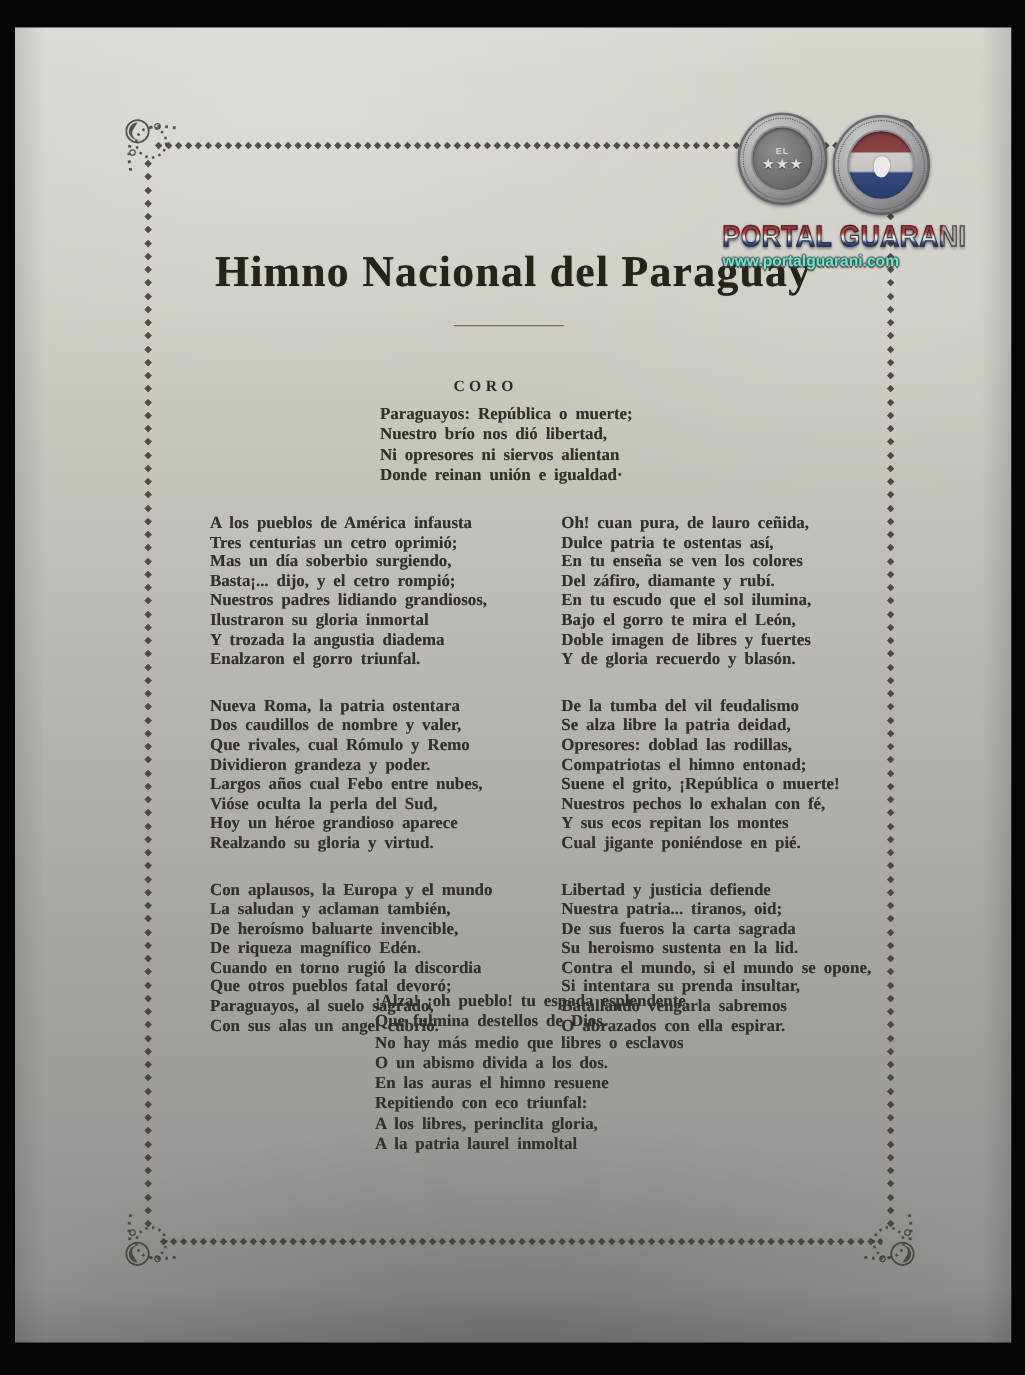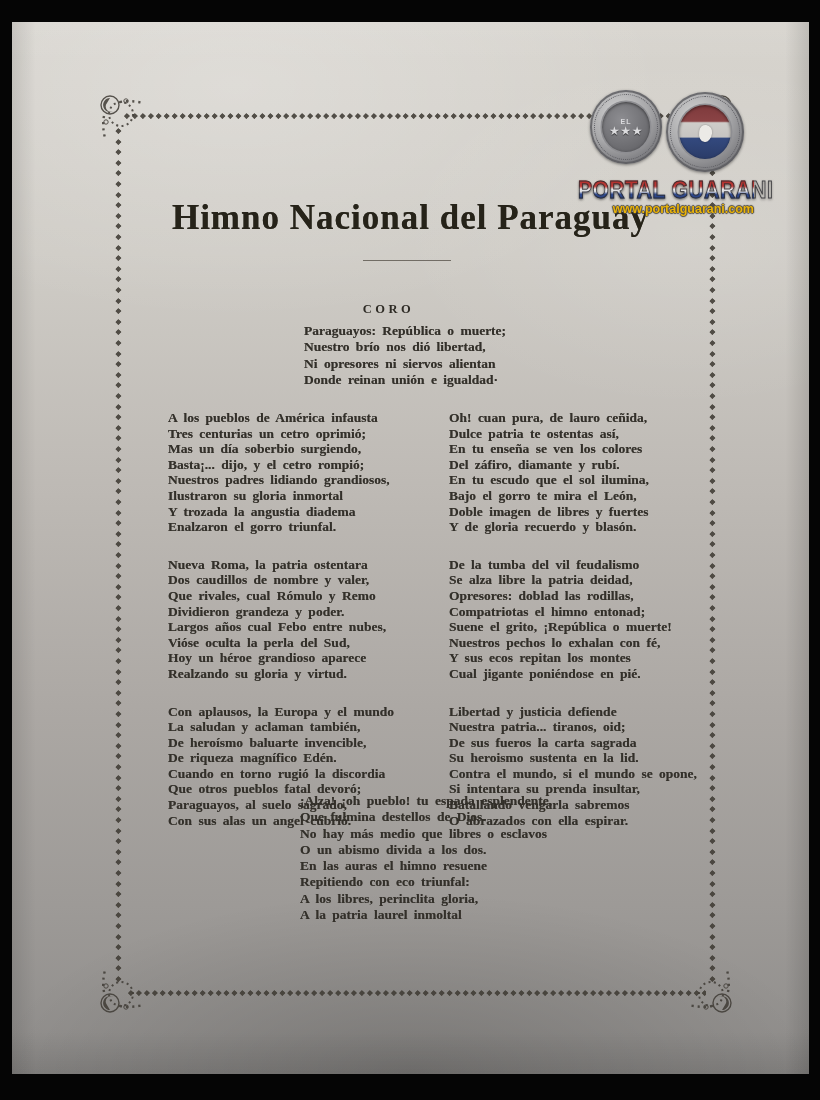--- a/index.html
+++ b/index.html
@@ -109,23 +109,23 @@
     position:absolute; left:0; top:94px; width:176px; text-align:center;
     font-family:"Liberation Sans", sans-serif; font-weight:700; font-size:21px;
     letter-spacing:.5px; transform:scaleY(1.12);
     background:linear-gradient(180deg, #a32b28 0%, #c03a36 36%, #e9e9ea 47%, #d9dadf 56%, #2f4a90 66%, #22366c 100%);
     -webkit-background-clip:text; background-clip:text; color:transparent;
     -webkit-text-stroke:.9px rgba(44,44,48,.85);
     filter:drop-shadow(0 1px 1px rgba(0,0,0,.5));
     white-space:nowrap;
   }
   .website {
-    position:absolute; left:0; top:118px; width:176px; text-align:right;
+    position:absolute; left:0; top:118px; width:176px; text-align:left;
     font-family:"Liberation Sans", sans-serif; font-weight:700; font-size:12.5px;
-    color:#eab308;
+    color:#5eead4;
     text-shadow:-1px 0 1px #4e4b45, 1px 0 1px #4e4b45, 0 -1px 1px #4e4b45, 0 1px 1px #4e4b45;
     white-space:nowrap;
   }
 </style>
 </head>
 <body>
 
 <div class="photo">
 
   <div class="chain h chain-top">◆◆◆◆◆◆◆◆◆◆◆◆◆◆◆◆◆◆◆◆◆◆◆◆◆◆◆◆◆◆◆◆◆◆◆◆◆◆◆◆◆◆◆◆◆◆◆◆◆◆◆◆◆◆◆◆◆◆◆◆◆◆◆◆◆◆◆◆◆◆◆◆◆◆◆◆◆◆◆◆</div>

